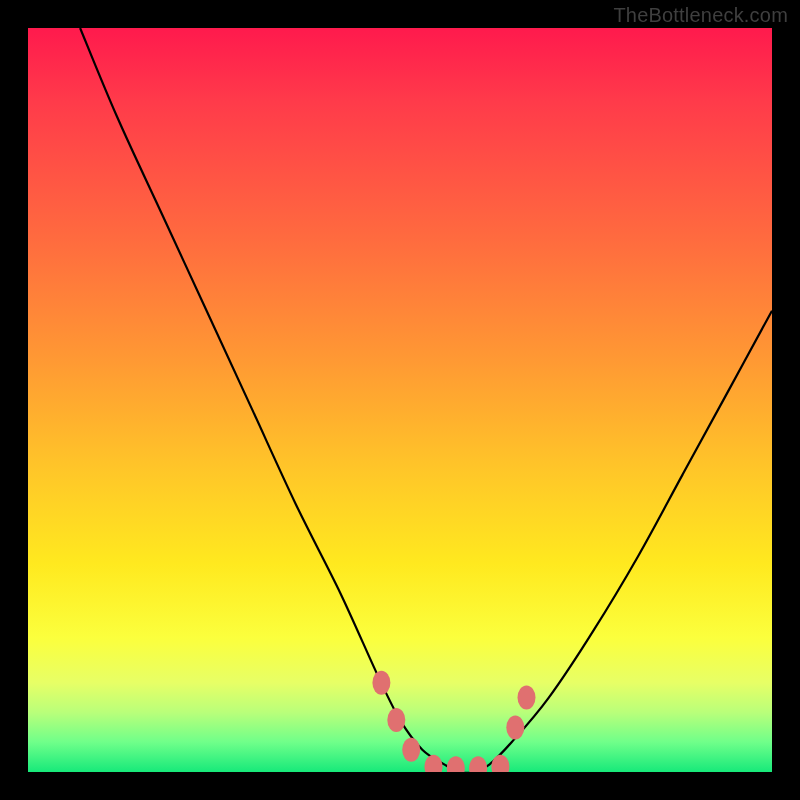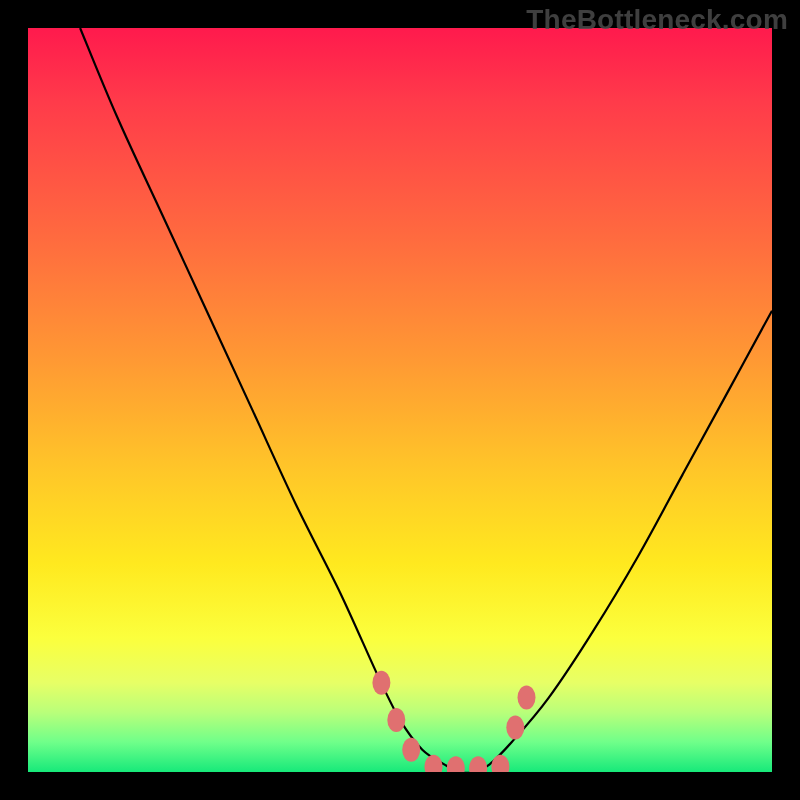--- a/index.html
+++ b/index.html
@@ -39,22 +39,22 @@
       #b9ff7a 92%,
       #6fff8a 96%,
       #17e97a 100%
     );
   }
   .watermark {
     position: absolute;
     top: 4px;
     right: 12px;
     color: #4a4a4a;
-    font-size: 28px;
-    font-weight: 700;
+    font-size: 20px;
+    font-weight: 400;
     letter-spacing: 0.2px;
     opacity: 0.85;
     user-select: none;
   }
   svg.overlay {
     position: absolute;
     left: 28px;
     top: 28px;
     width: 744px;
     height: 744px;

